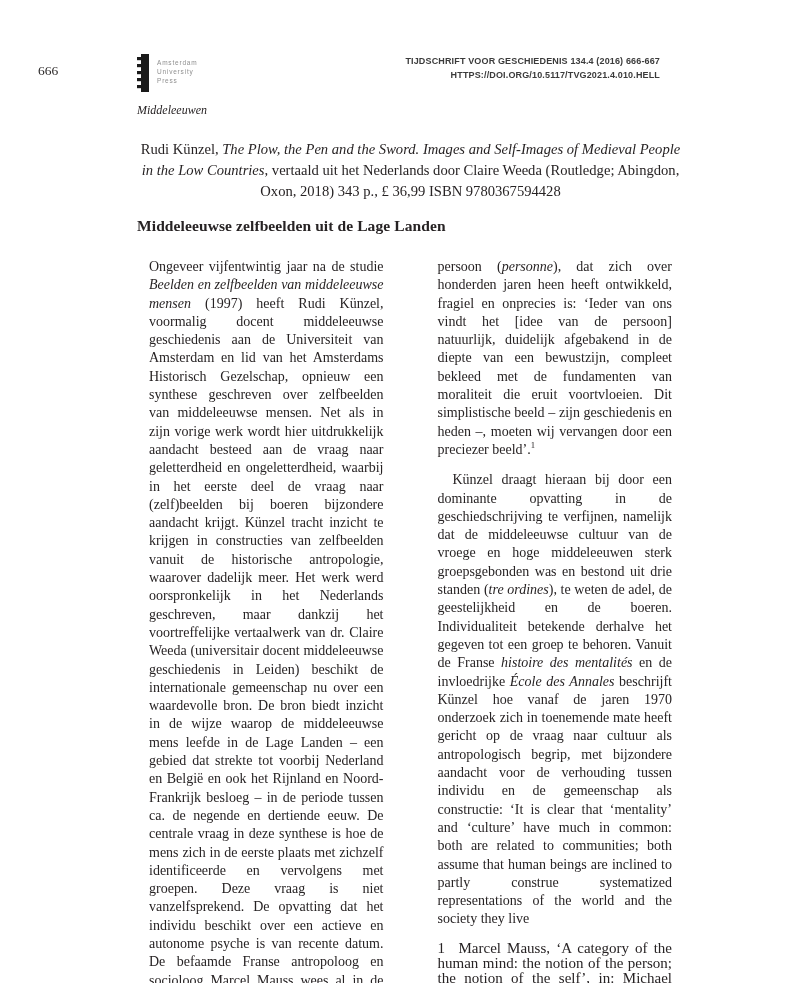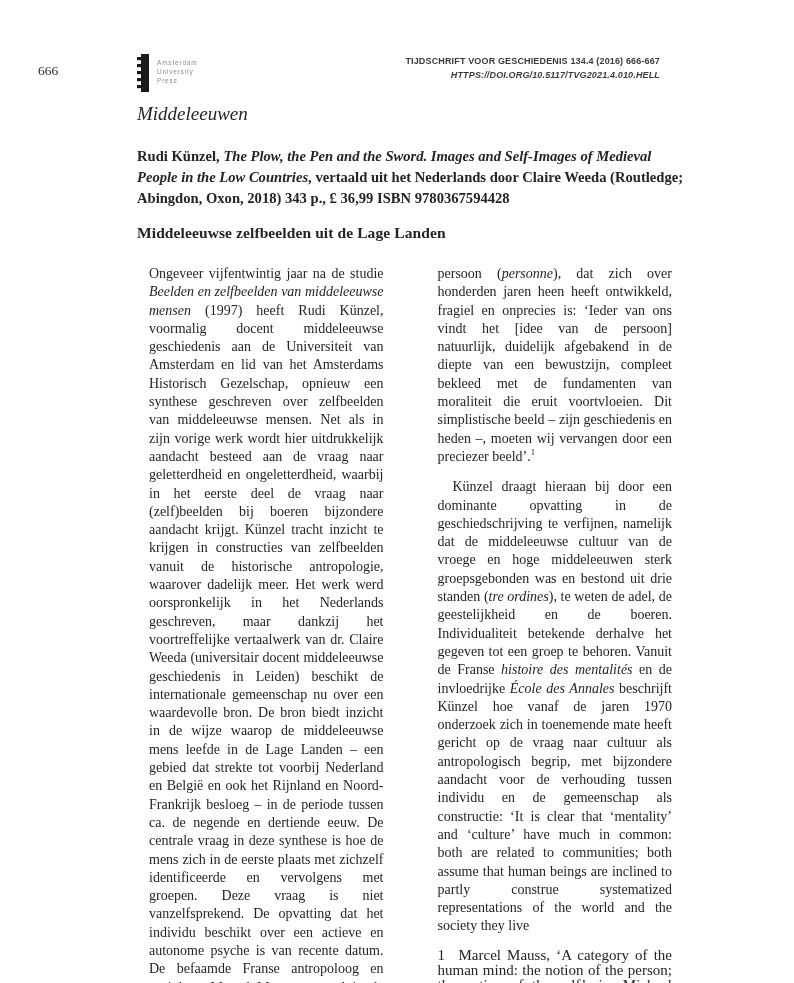--- a/index.html
+++ b/index.html
@@ -24,27 +24,27 @@
     color: #8f8f8f; padding-top: 4px;
   }
 
   .header-right {
     position: absolute; right: 110px; top: 55px;
     text-align: right;
     font-family: "Liberation Sans", sans-serif;
     font-size: 9px; line-height: 13.5px; letter-spacing: 0.15px;
     color: #3b3b3b; font-weight: bold;
   }
-  .header-right .doi { font-style: italic; font-weight: bold; }
+  .header-right .doi { font-weight: bold; }
 
   .content { position: absolute; left: 137px; top: 103px; width: 547px; }
 
-  .section-label { font-style: italic; font-size: 19px; margin: 0 0 21px 0; }
+  .section-label { font-style: italic; font-size: 12px; margin: 0 0 21px 0; }
 
-  .citation { font-size: 14.6px; line-height: 21px; margin: 0 0 15px 0; text-align: left; font-weight: bold; }
+  .citation { font-size: 14.6px; line-height: 21px; margin: 0 0 15px 0; text-align: center; }
 
   .review-title { font-weight: bold; font-size: 15.5px; margin: 8px 0 11px 0; letter-spacing: 0.1px; }
 
   .columns { display: flex; gap: 30px; align-items: flex-start; }
   .col { width: 258.5px; text-align: justify; font-size: 14px; line-height: 18.3px; color: #272324; }
   .col p { margin: 12px; }
   .col p.indent { text-indent: 15px; }
 
   .sup { vertical-align: super; font-size: 62%; line-height: 0; }
 

